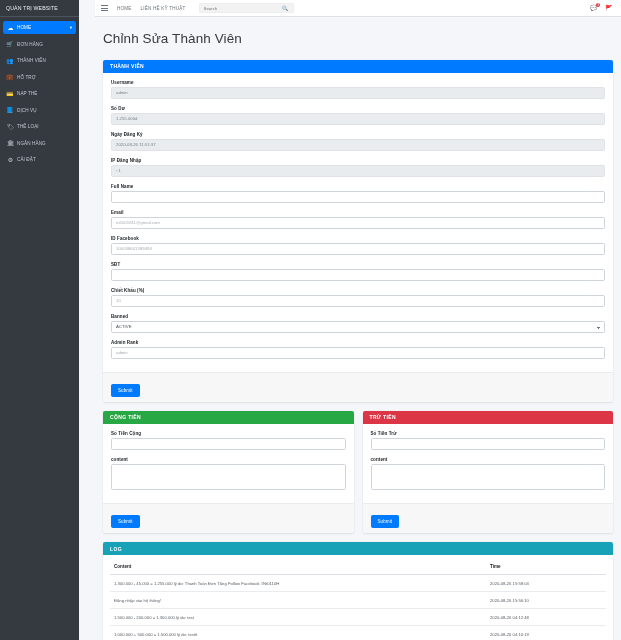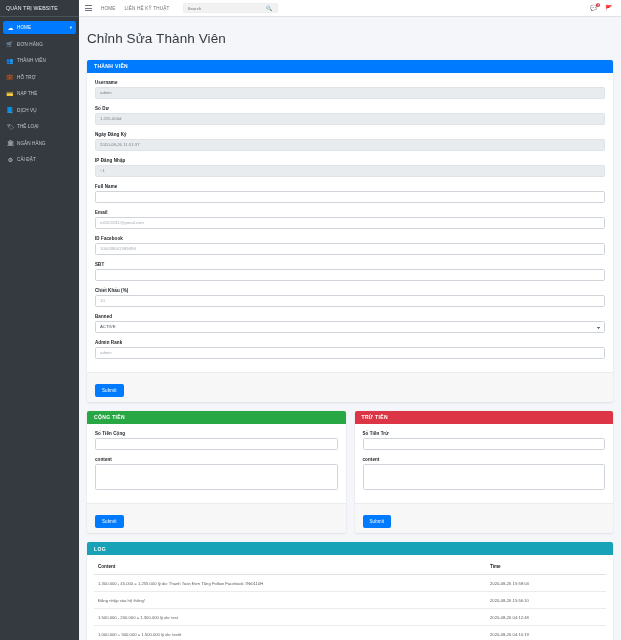--- a/index.html
+++ b/index.html
@@ -3,21 +3,21 @@
 <meta charset="utf-8">
 <style>
   * { box-sizing: border-box; }
   html, body {
     margin: 0; padding: 0;
     width: 621px; height: 640px;
     background: #f4f6f9;
     font-family: "Liberation Sans", sans-serif;
     overflow: hidden;
   }
-  .app { display: flex; width: 621px; height: 640px; }
+  .app { display: flex; width: 621px; height: 640px; gap: 16px; }
 
   
   .sidebar {
     width: 79px; min-width: 79px; height: 640px;
     background: #343a40;
     color: #c2c7d0;
     overflow: hidden;
   }
   .brand {
     height: 17px;

